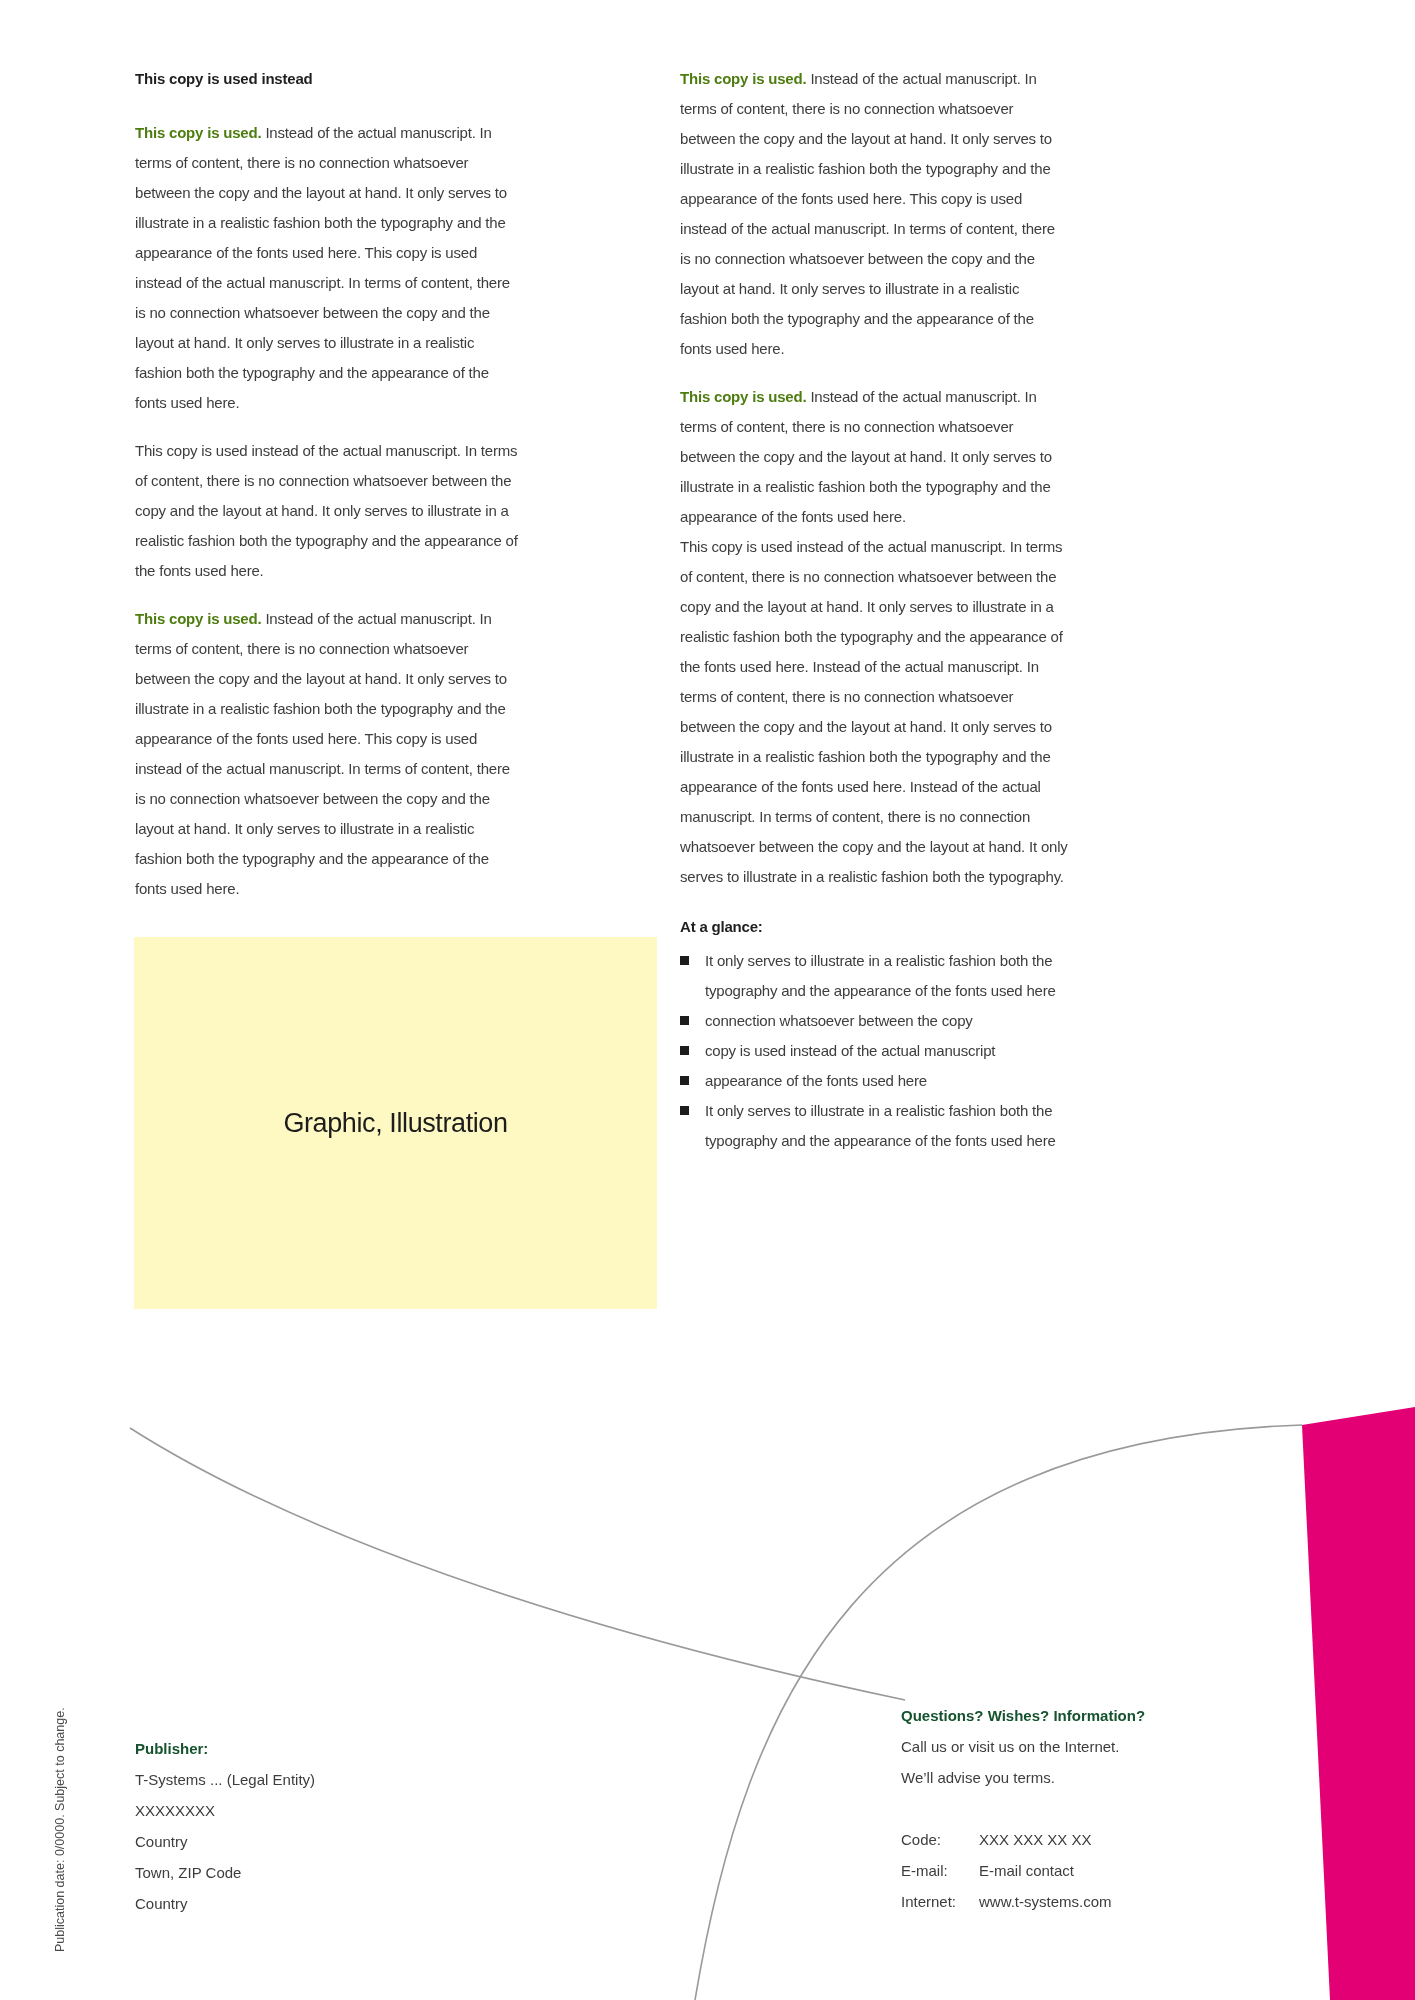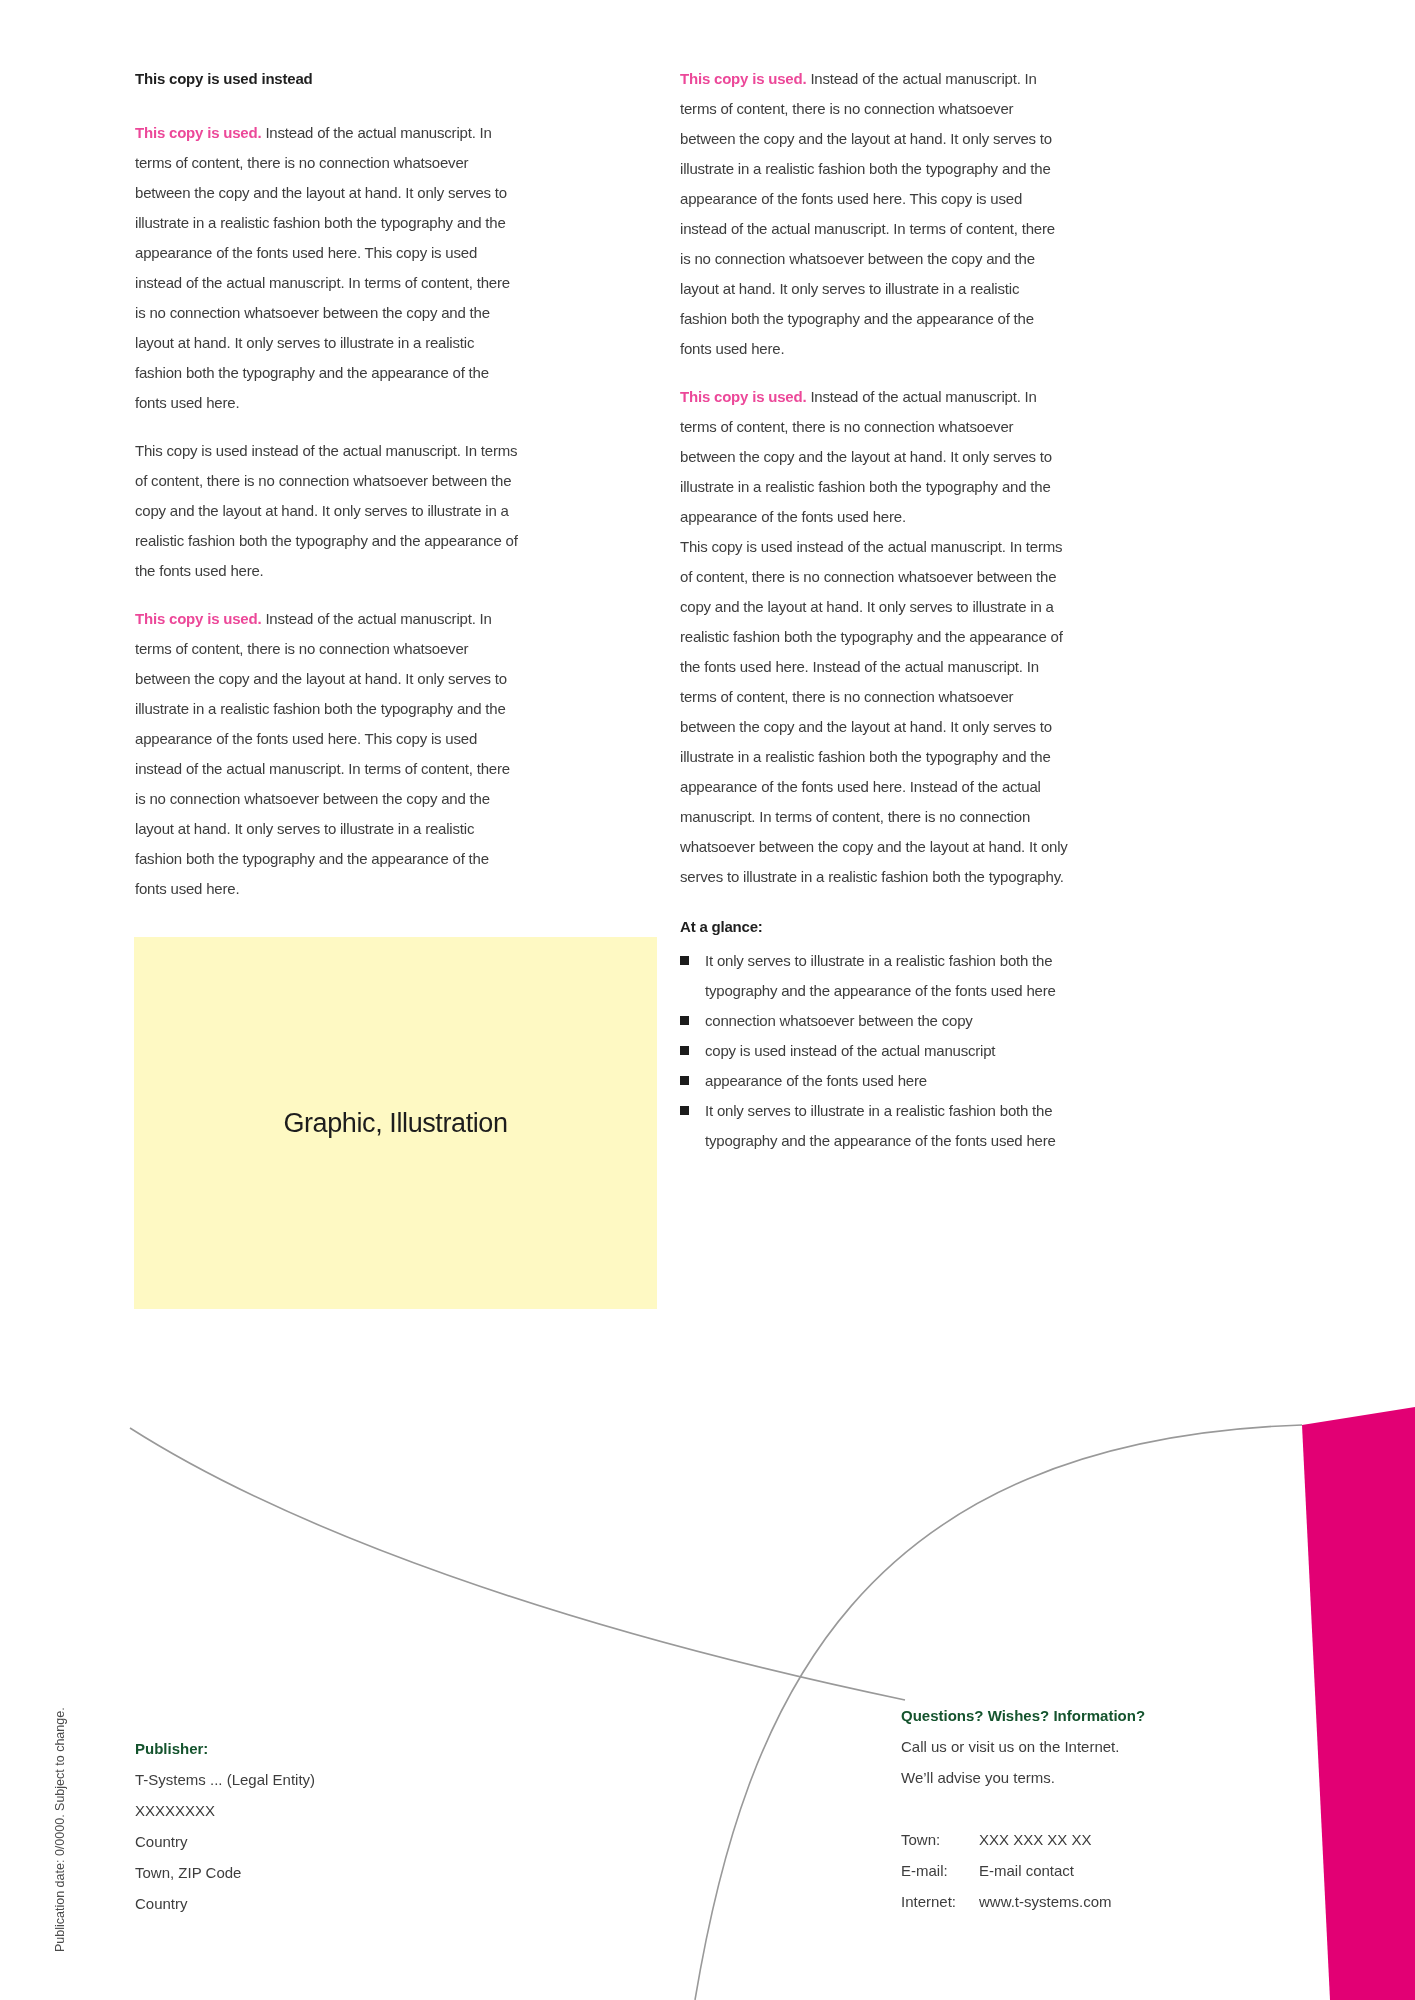--- a/index.html
+++ b/index.html
@@ -3,21 +3,21 @@
 <meta charset="utf-8">
 <style>
   html,body{margin:0;padding:0;background:#fff;}
   .page{position:relative;width:1415px;height:2000px;background:#ffffff;overflow:hidden;
         font-family:"Liberation Sans",sans-serif;color:#3d3d3d;}
   .col{position:absolute;top:64px;width:384px;font-size:15px;line-height:30px;letter-spacing:-0.2px;}
   .col-left{left:135px;}
   .col-right{left:680px;width:388px;}
   .col p{margin:0 0 18px 0;}
   .col p.tight{margin-bottom:0;}
-  .lead{font-weight:bold;color:#ec4899;}
+  .lead{font-weight:bold;color:#4d7c0f;}
   .col-heading{font-size:15px;font-weight:bold;color:#1f1f1f;margin:0 0 24px 0;}
   .placeholder-box{position:absolute;left:134px;top:937px;width:523px;height:372px;
         background:#fef9c3;display:flex;align-items:center;justify-content:center;}
   .placeholder-label{font-size:27px;letter-spacing:-0.4px;color:#1d1d1d;}
   .glance-heading{font-size:15px;font-weight:bold;color:#1f1f1f;margin:20px 0 4px 0;}
   ul.glance{list-style:none;margin:0;padding:0;}
   ul.glance li{position:relative;padding-left:25px;margin:0;}
   .sq{position:absolute;left:0;top:10px;width:9px;height:9px;background:#1c1c1c;}
   .decor{position:absolute;left:0;top:0;width:1415px;height:2000px;pointer-events:none;}
   .side-note{position:absolute;left:53px;top:1952px;transform:rotate(-90deg);
@@ -76,21 +76,21 @@
     <div>Town, ZIP Code</div>
     <div>Country</div>
   </div>
 
   <div class="contact">
     <div class="hd">Questions? Wishes? Information?</div>
     <div>Call us or visit us on the Internet.</div>
     <div>We’ll advise you terms.</div>
     <div class="rows">
       <div class="crow">
-        <span class="lbl">Town:</span>
+        <span class="lbl">Code:</span>
         <span>XXX XXX XX XX</span>
       </div>
       <div class="crow">
         <span class="lbl">E-mail:</span>
         <span>E-mail contact</span>
       </div>
       <div class="crow">
         <span class="lbl">Internet:</span>
         <span>www.t-systems.com</span>
       </div>

